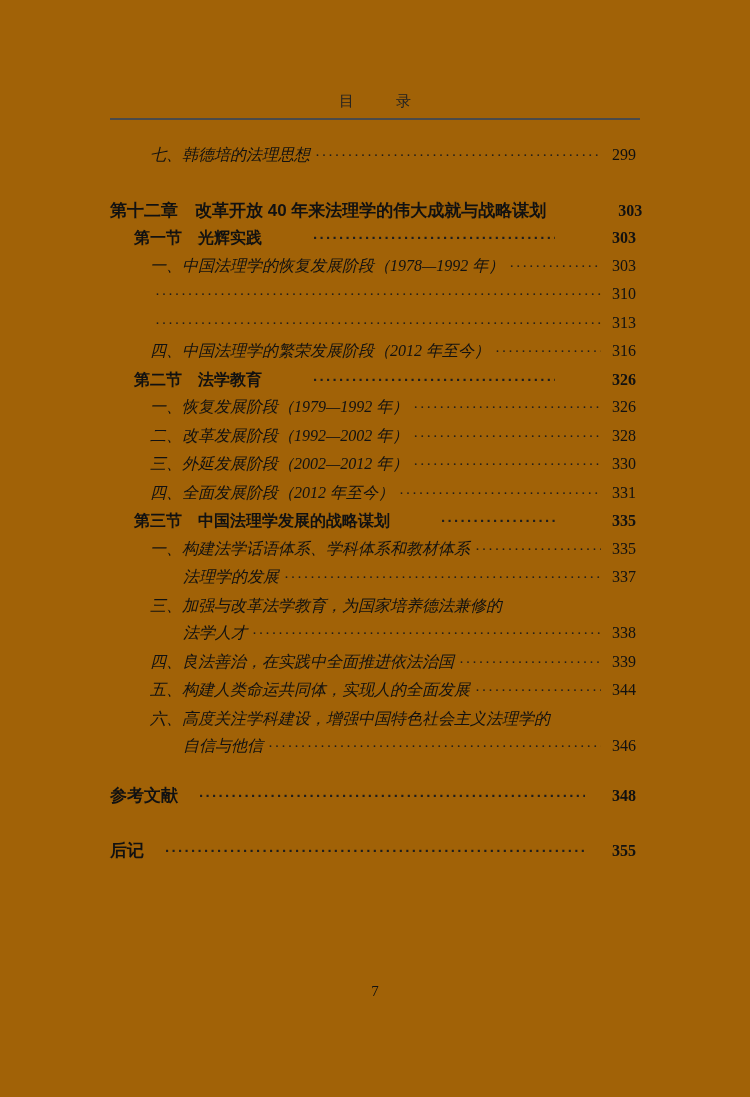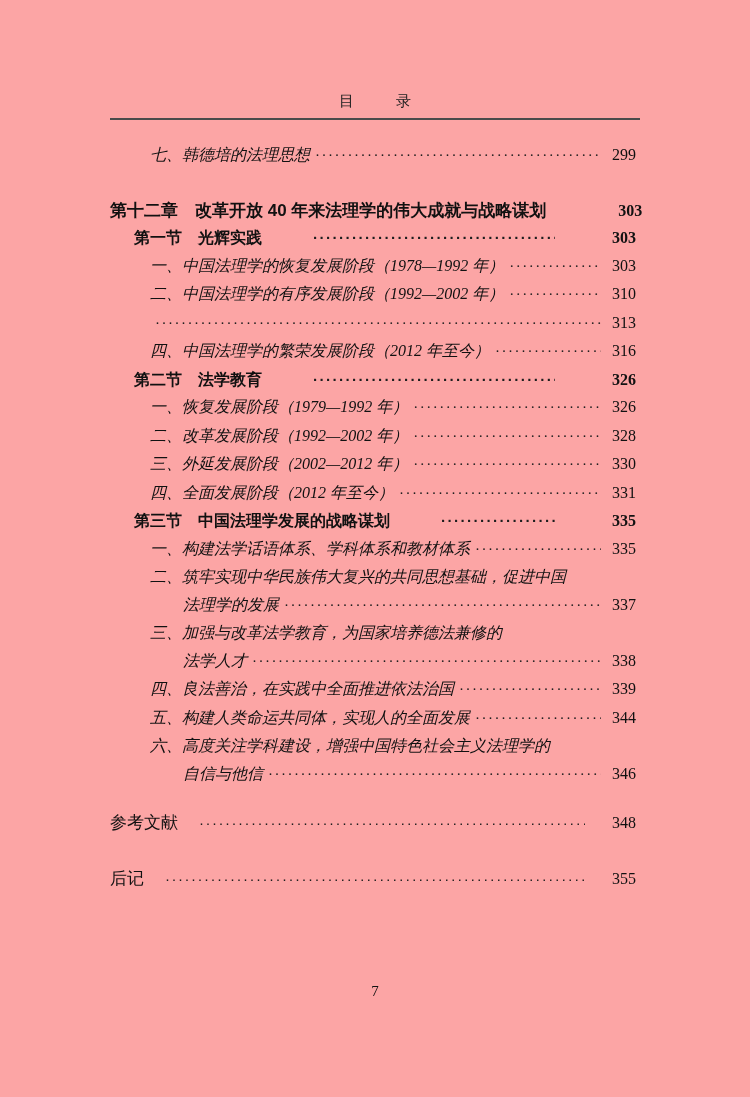--- a/index.html
+++ b/index.html
@@ -1,20 +1,20 @@
 <!DOCTYPE html>
 <html><head>
 <meta charset="utf-8">
 <style>
   html,body{margin:0;padding:0;background:#e8e8e8;}
   .page{
     position:relative;
     width:750px;height:1097px;
     margin:0 auto;
-    background:#fca5a5;
+    background:#a16207;
     color:#111;
     font-family:"Liberation Serif","DejaVu Serif",serif;
     overflow:hidden;
   }
   .content{margin:0 110px;width:530px;}
   .running-head{
     padding-top:92px;
     text-align:center;
     font-size:15px;
     letter-spacing:0.9em;
@@ -54,21 +54,21 @@
     font-size:16px;
     font-style:normal;
   }
   
   .lvl-chapter{padding-left:0;font-weight:700;font-size:17px;font-family:"Liberation Sans","DejaVu Sans",sans-serif;}
   .lvl-section{padding-left:24px;font-weight:700;font-size:16px;font-family:"Liberation Sans","DejaVu Sans",sans-serif;gap:46px;}
   .lvl-item{padding-left:40px;}
   .lvl-item .t{font-style:italic;} 
   .lvl-cont{padding-left:73px;}
   .lvl-cont .t{font-style:italic;}
-  .lvl-back{padding-left:0;font-weight:400;font-size:17px;font-family:"Liberation Sans","DejaVu Sans",sans-serif;gap:16px;}
+  .lvl-back{padding-left:0;font-weight:700;font-size:17px;font-family:"Liberation Sans","DejaVu Sans",sans-serif;gap:16px;}
   
   .gap-lg{margin-top:27px;gap:28px;}
   .gap-md{margin-top:21px;}
   .gap-xl{margin-top:28px;}
   .multi{display:block;}
   .folio{
     position:absolute;
     left:0;right:0;
     top:983px;
     text-align:center;
@@ -105,21 +105,20 @@
           <span class="pg">303</span>
       </div>
 
       <div class="row lvl-item">
         <span class="t">一、中国法理学的恢复发展阶段（1978—1992 年）</span>
           <span class="leader">·······································································································</span>
           <span class="pg">303</span>
       </div>
 
       <div class="row lvl-item">
-        <span class="t">二、中国法理学的有序发展阶段（1992—2002 年）</span>
           <span class="leader">·······································································································</span>
           <span class="pg">310</span>
       </div>
 
       <div class="row lvl-item">
           <span class="leader">·······································································································</span>
           <span class="pg">313</span>
       </div>
 
       <div class="row lvl-item">
@@ -164,23 +163,20 @@
           <span class="pg">335</span>
       </div>
 
       <div class="row lvl-item">
         <span class="t">一、构建法学话语体系、学科体系和教材体系</span>
           <span class="leader">·······································································································</span>
           <span class="pg">335</span>
       </div>
 
       <div class="multi">
-        <div class="row lvl-item">
-          <span class="t">二、筑牢实现中华民族伟大复兴的共同思想基础，促进中国</span>
-        </div>
         <div class="row lvl-cont">
           <span class="t">法理学的发展</span>
             <span class="leader">·······································································································</span>
             <span class="pg">337</span>
         </div>
       </div>
 
       <div class="multi">
         <div class="row lvl-item">
           <span class="t">三、加强与改革法学教育，为国家培养德法兼修的</span>

